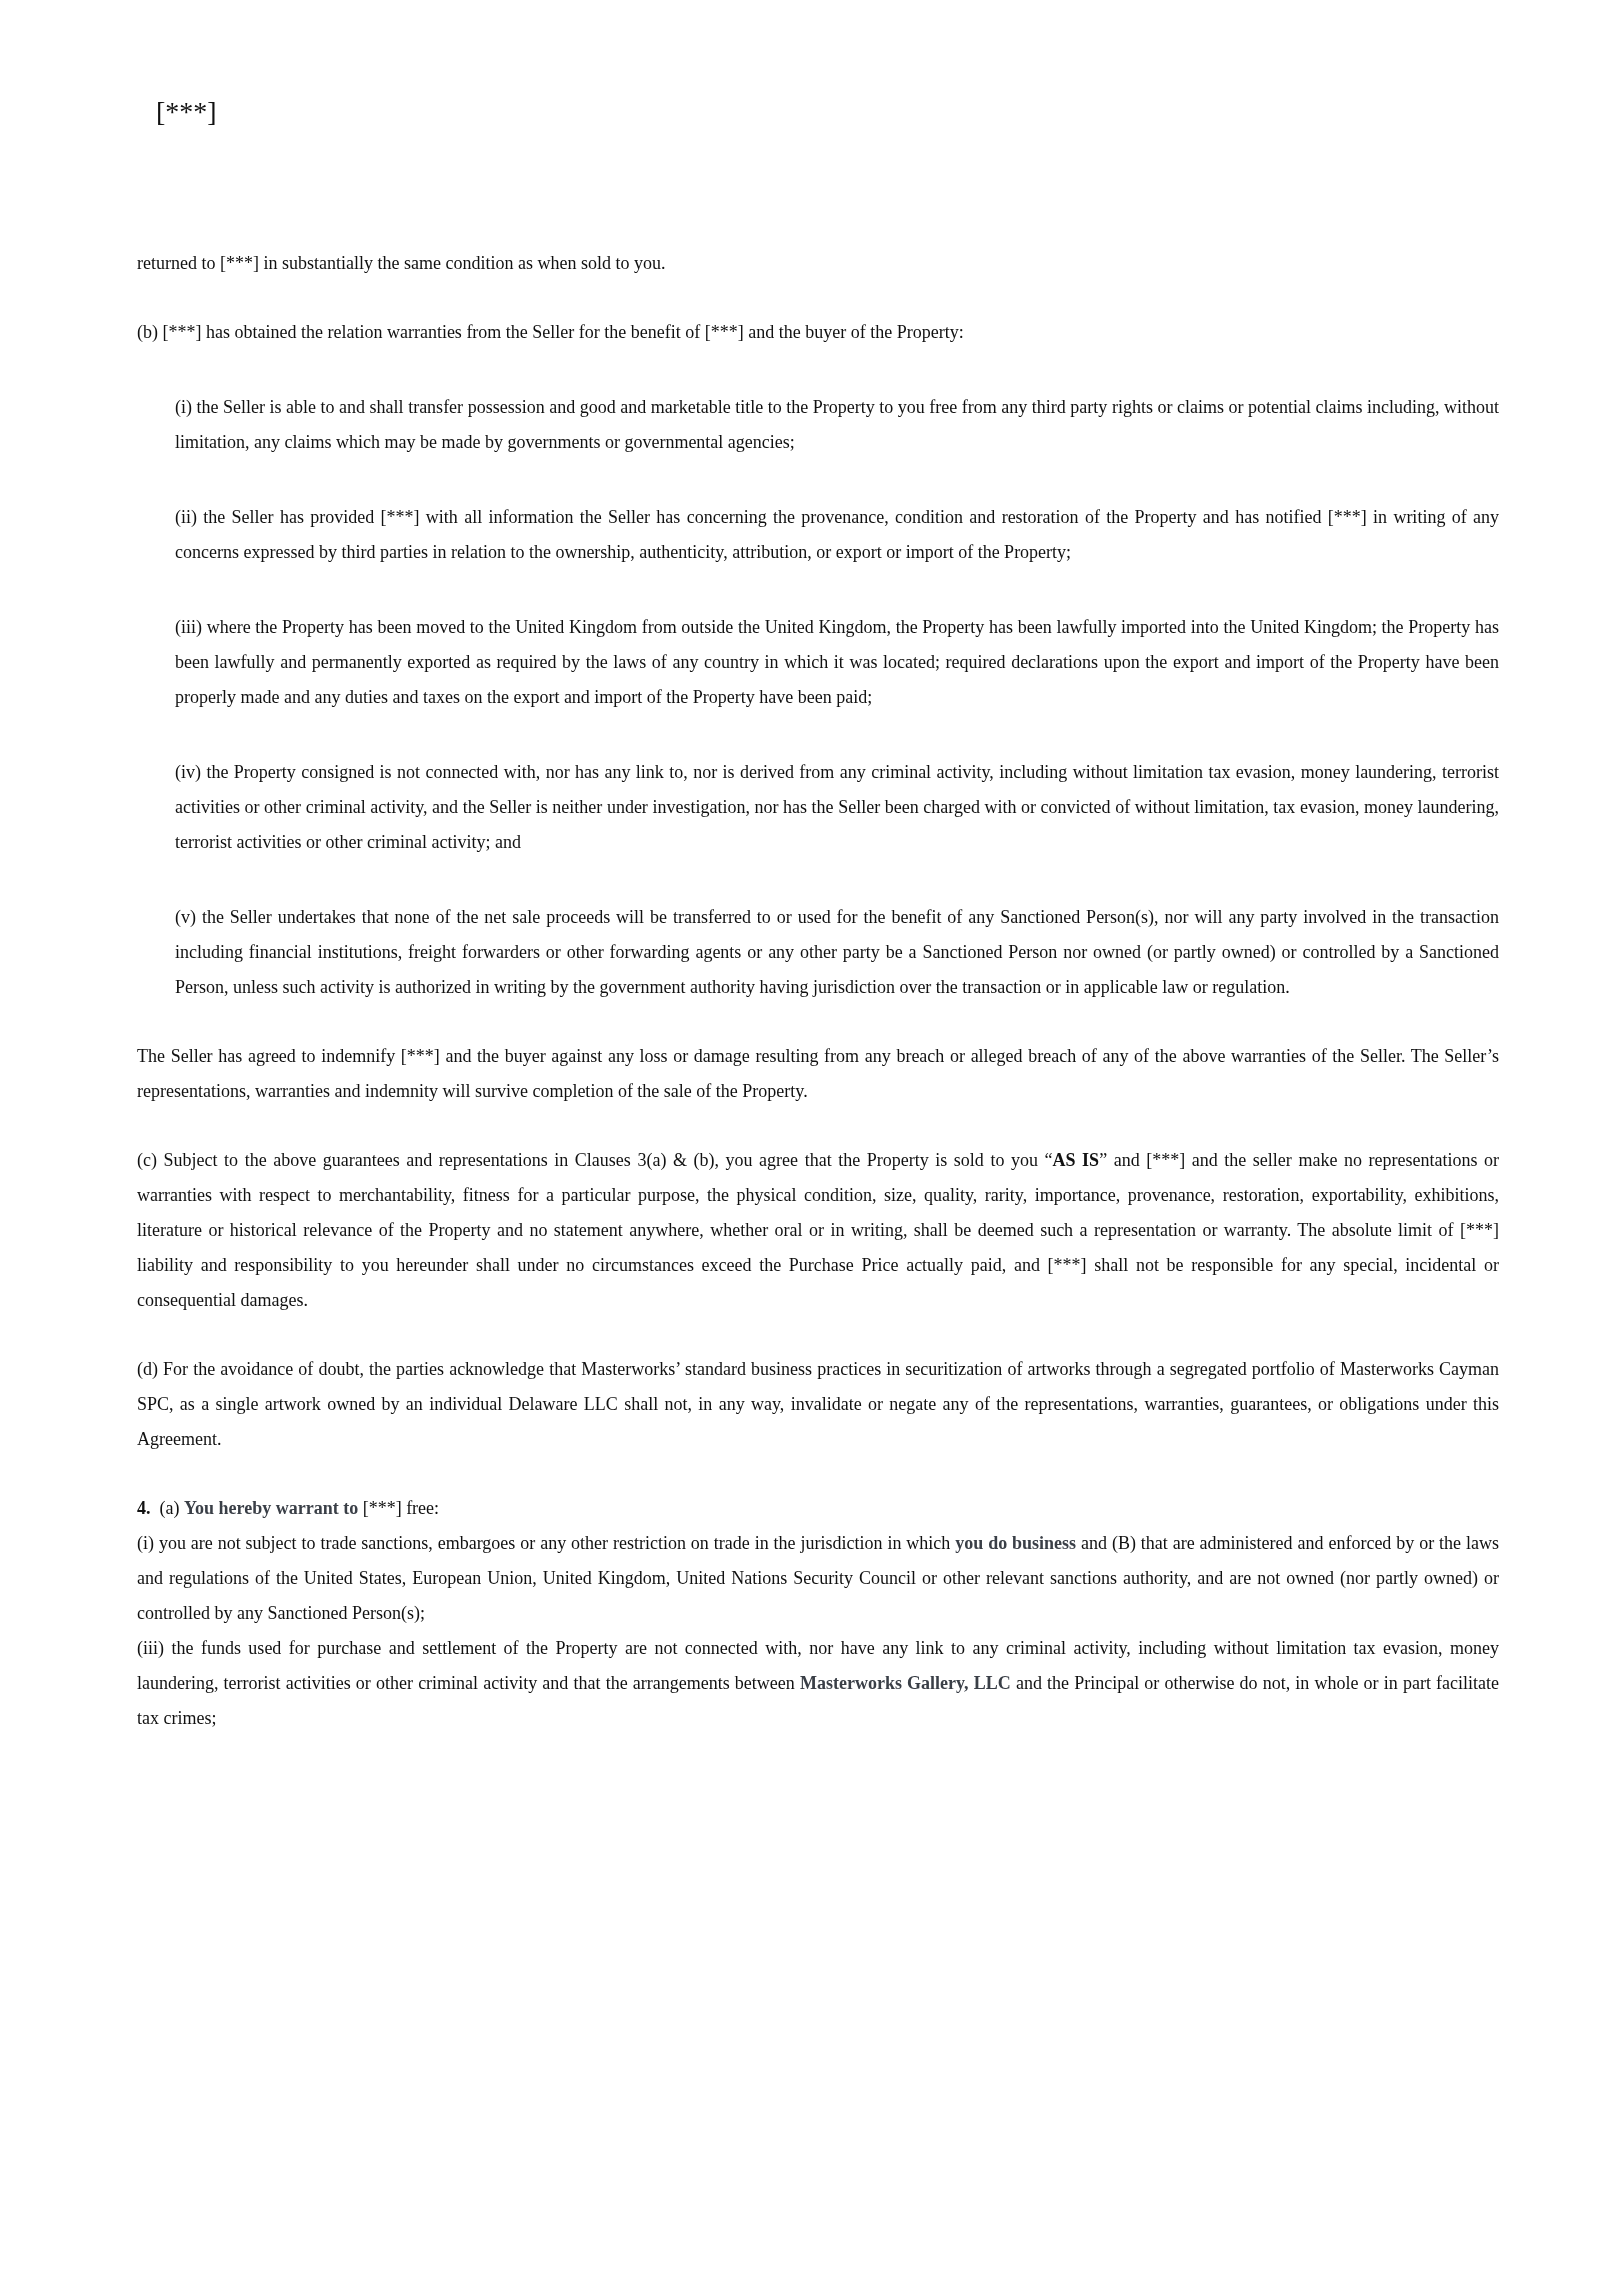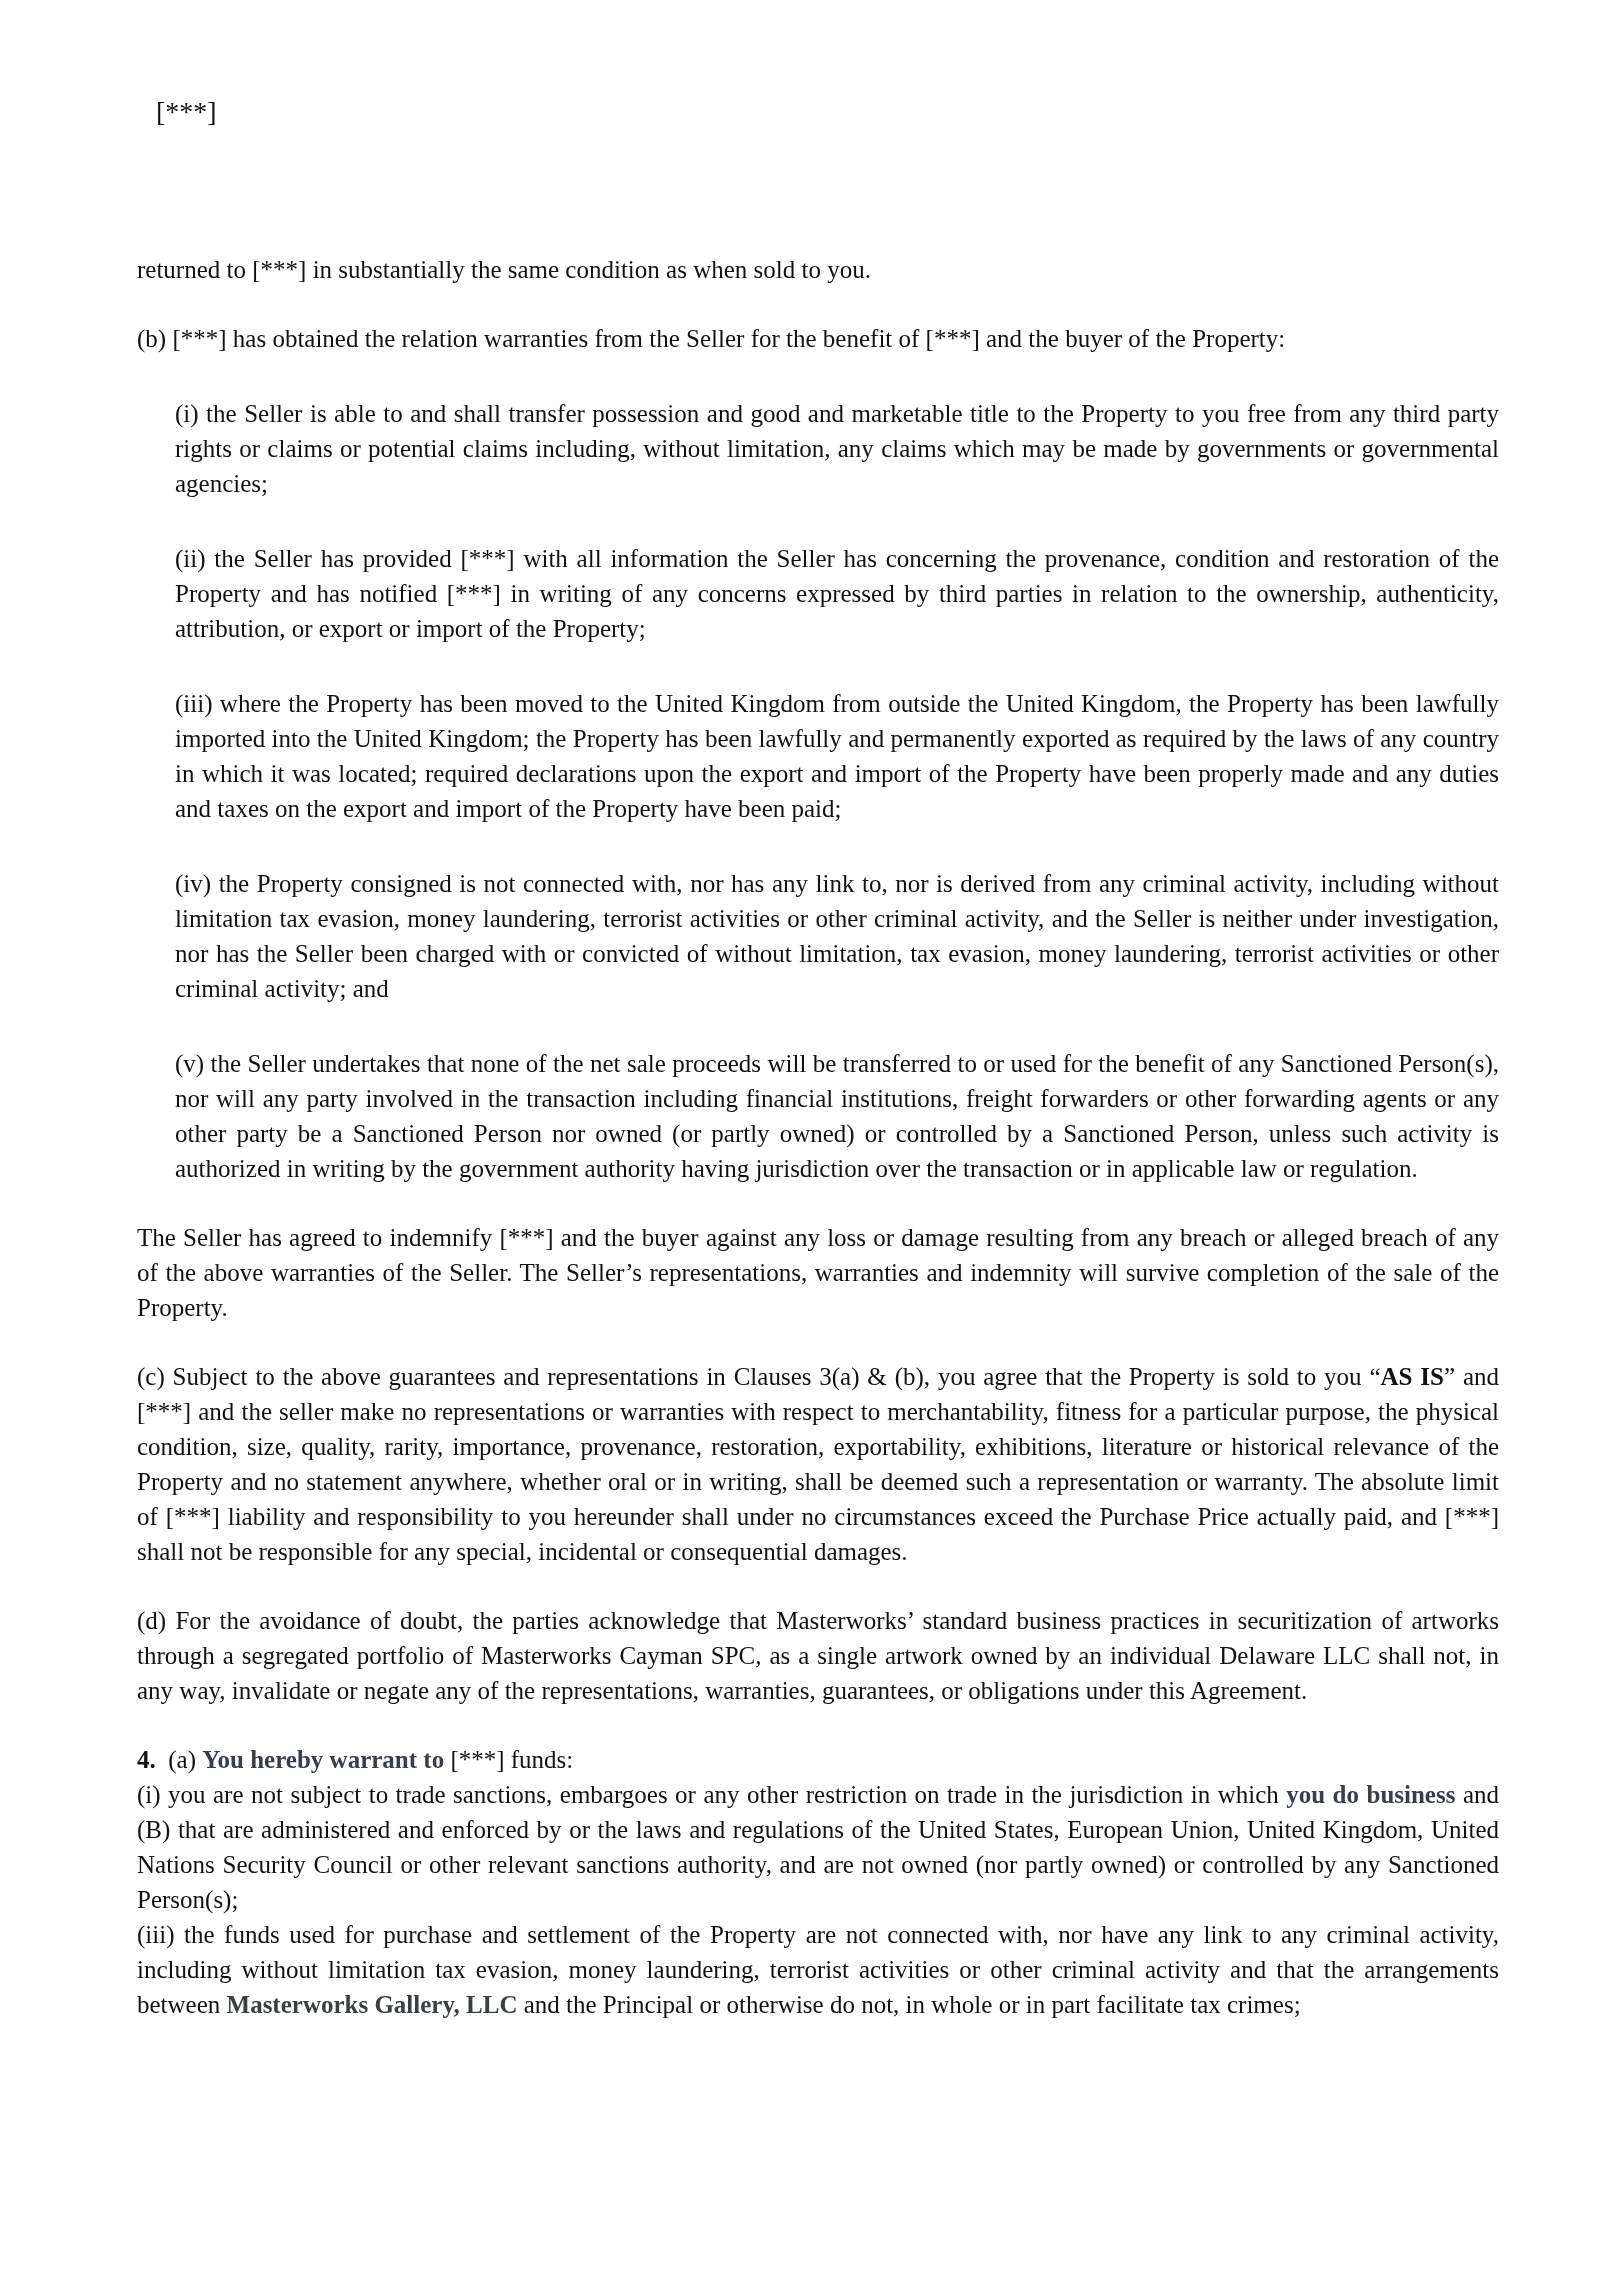--- a/index.html
+++ b/index.html
@@ -1,19 +1,19 @@
 <!DOCTYPE html>
 <html style="font-size:14.3px"><head>
 <meta charset="utf-8">
 <style>
   html, body { margin:0; padding:0; background:#ffffff; }
   body { width:1620px; height:2288px; position:relative; overflow:hidden;
          font-family:"Liberation Serif", "DejaVu Serif", serif; color:#111; }
   .page-header { position:absolute; left:156px; top:96px; font-size:28px; }
-  .content { position:absolute; left:137px; top:252px; width:1362px; font-size:25px; line-height:35px; }
+  .content { position:absolute; left:137px; top:246px; width:1362px; font-size:18px; line-height:35px; }
   p { margin:0; text-align:justify; }
   .gap-lg { margin-top:34px; }
   .gap-sm { margin-top:14.3px; }
   .indent { margin-left:38px;margin-top:40px; }
   .gray { color:#3a3f47;font-weight:bold; }
   b { font-weight:bold; }
 </style>
 </head>
 <body>
 
@@ -29,18 +29,18 @@
   <p class="indent gap-sm">(iv) the Property consigned is not connected with, nor has any link to, nor is derived from any criminal activity, including without limitation tax evasion, money laundering, terrorist activities or other criminal activity, and the Seller is neither under investigation, nor has the Seller been charged with or convicted of without limitation, tax evasion, money laundering, terrorist activities or other criminal activity; and</p>
   <p class="indent gap-sm">(v) the Seller undertakes that none of the net sale proceeds will be transferred to or used for the benefit of any Sanctioned Person(s), nor will any party involved in the transaction including financial institutions, freight forwarders or other forwarding agents or any other party be a Sanctioned Person nor owned (or partly owned) or controlled by a Sanctioned Person, unless such activity is authorized in writing by the government authority having jurisdiction over the transaction or in applicable law or regulation.</p>
 
   <p class="gap-lg">The Seller has agreed to indemnify [***] and the buyer against any loss or damage resulting from any breach or alleged breach of any of the above warranties of the Seller. The Seller’s representations, warranties and indemnity will survive completion of the sale of the Property.</p>
 
   <p class="gap-lg"><span>(c) Subject to the above guarantees and representations in Clauses 3(a) &amp; (b), you agree that the Property is sold to you “</span><b>AS IS</b><span>” and [***] and the seller make no representations or warranties with respect to merchantability, fitness for a particular purpose, the physical condition, size, quality, rarity, importance, provenance, restoration, exportability, exhibitions, literature or historical relevance of the Property and no statement anywhere, whether oral or in writing, shall be deemed such a representation or warranty. The absolute limit of [***] liability and responsibility to you hereunder shall under no circumstances exceed the Purchase Price actually paid, and [***] shall not be responsible for any special, incidental or consequential damages.</span></p>
 
   <p class="gap-lg">(d) For the avoidance of doubt, the parties acknowledge that Masterworks’ standard business practices in securitization of artworks through a segregated portfolio of Masterworks Cayman SPC, as a single artwork owned by an individual Delaware LLC shall not, in any way, invalidate or negate any of the representations, warranties, guarantees, or obligations under this Agreement.</p>
 
   <div class="gap-lg">
-    <p><b>4.</b>&nbsp; <span>(a)</span> <span class="gray">You hereby warrant to</span> <span>[***] funds:</span></p>
+    <p><b>4.</b>&nbsp; <span>(a)</span> <span class="gray">You hereby warrant to</span> <span>[***] free:</span></p>
     <p><span>(i) you are not subject to trade sanctions, embargoes or any other restriction on trade in the jurisdiction in which </span><span class="gray">you do business</span><span> and (B) that are administered and enforced by or the laws and regulations of the United States, European Union, United Kingdom, United Nations Security Council or other relevant sanctions authority, and are not owned (nor partly owned) or controlled by any Sanctioned Person(s);</span></p>
     <p><span>(iii) the funds used for purchase and settlement of the Property are not connected with, nor have any link to any criminal activity, including without limitation tax evasion, money laundering, terrorist activities or other criminal activity and that the arrangements between </span><span class="gray">Masterworks Gallery, LLC</span><span> and the Principal or otherwise do not, in whole or in part facilitate tax crimes;</span></p>
   </div>
 </div>
 
 
 </body></html>

